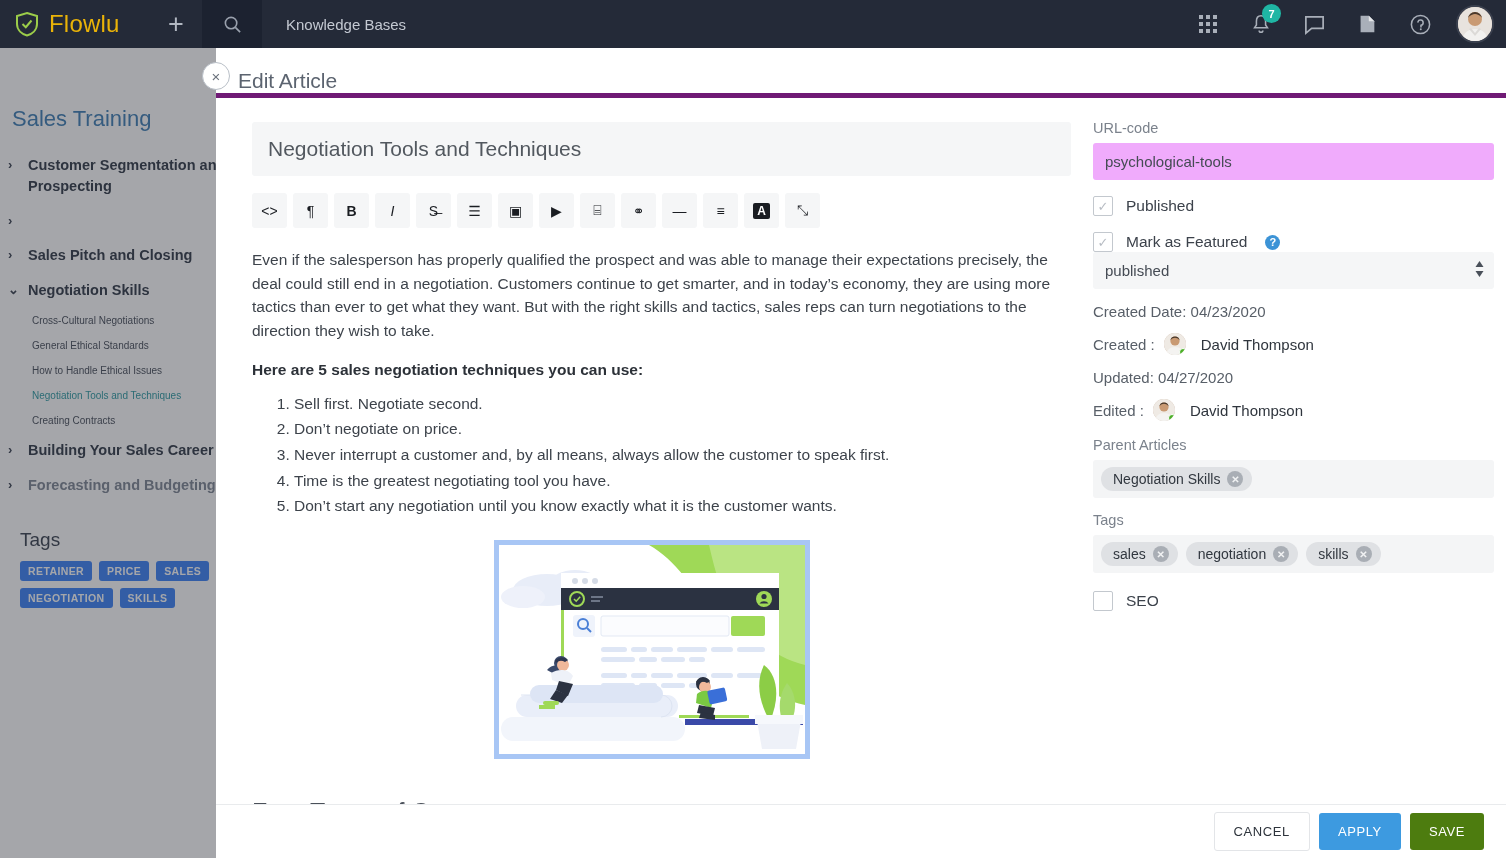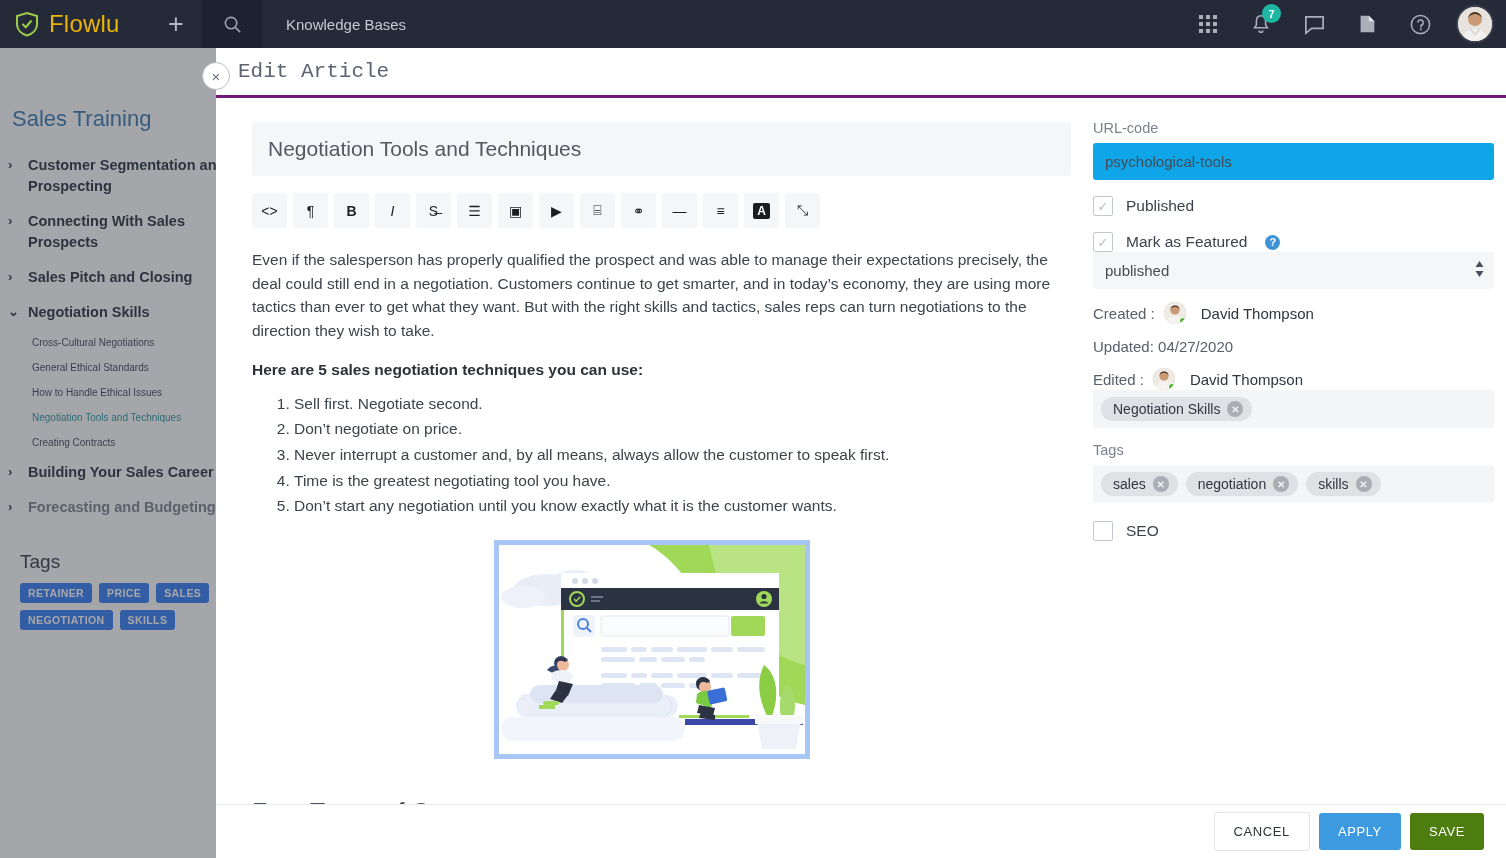--- a/index.html
+++ b/index.html
@@ -68,22 +68,22 @@
   .scrim{
     position:absolute; left:0; top:48px; width:216px; height:810px;
     background:rgba(40,44,52,.42); z-index:2;
   }
 
   .modal{
     position:absolute; left:216px; top:48px; width:1290px; height:810px;
     background:#ffffff; z-index:3; display:flex; flex-direction:column;
   }
   .modal-head{
-    height:50px; display:flex; align-items:center; padding-left:22px;
-    border-bottom:3px solid #701a75; flex:0 0 50px;font-family:Liberation Mono, monospace;
+    height:50px; display:flex; align-items:flex-end; padding-left:22px;
+    border-bottom:5px solid #701a75; flex:0 0 50px;
   }
   .modal-title{ font-size:21px; color:#5c6470; font-weight:400; }
   .close-btn{
     position:absolute; left:-14px; top:14px; width:28px;height:28px;border-radius:50%;
     background:#fff; border:1px solid #b9bfc7; color:#6a717c;
     display:flex;align-items:center;justify-content:center; font-size:15px; z-index:4;
   }
 
   .modal-body{ flex:1; display:flex; overflow:hidden; }
 
@@ -113,21 +113,21 @@
   }
   .h2{ font-size:25px; color:#4a5059; font-weight:400; margin:34px 0 14px 0;}
 
   
   .meta-col{
     width:425px; padding:22px 12px 0 12px; overflow:hidden;
     font-size:14.5px; color:#4a505a;
   }
   .meta-label{ color:#7b828c; font-size:14.5px; margin-bottom:7px; }
   .meta-input{
-    width:401px; background:#0ea5e9; border:none; border-radius:3px;
+    width:401px; background:#f0abfc; border:none; border-radius:3px;
     padding:10px 12px; font-size:15px; color:#454b54;
     font-family:"Liberation Sans", sans-serif;
   }
   .check-row{ display:flex; align-items:center; gap:13px; margin-top:16px;}
   .chk{
     width:20px;height:20px;border:1px solid #c3c8ce; border-radius:2px; background:#fff;
     display:flex;align-items:center;justify-content:center; color:#b7bcc3; font-size:13px;
   }
   .chk.empty{ color:transparent; }
   .check-lbl{ font-size:15.5px; color:#3c424b;}
@@ -255,21 +255,20 @@
 <div class="sidebar">
   <div class="kb-title">Sales Training</div>
 
   <div class="tree">
     <div class="tree-row">
       <span class="tw-chev">›</span>
       <span class="tw-lbl-top">Customer Segmentation and Prospecting</span>
     </div>
     <div class="tree-row">
       <span class="tw-chev">›</span>
-      <span class="tw-lbl-top">Connecting With Sales Prospects</span>
     </div>
     <div class="tree-row">
       <span class="tw-chev">›</span>
       <span class="tw-lbl-top">Sales Pitch and Closing</span>
     </div>
     <div class="tree-row">
       <span class="tw-chev">⌄</span>
       <span class="tw-lbl-top">Negotiation Skills</span>
     </div>
     <div class="tree-child">Cross-Cultural Negotiations</div>
@@ -441,20 +440,21 @@
       <div class="sel-wrap">
         <div class="sel">published</div>
         <span class="stepper">
           <svg width="9" height="16" viewBox="0 0 9 16" fill="#4a505a">
             <path d="M4.5 0 L8.5 6 H0.5 Z"></path>
               <path d="M4.5 16 L8.5 10 H0.5 Z"></path>
           </svg>
         </span>
       </div>
 
+      <div class="meta-line">Created Date: 04/23/2020</div>
 
       <div class="person">
         <span class="p-label">Created :</span>
         <span class="p-av">
           <svg width="22" height="22" viewBox="0 0 22 22">
             <rect width="22" height="22" fill="#efeae4"></rect>
             <circle cx="11" cy="8" r="4.6" fill="#c99a73"></circle>
             <path d="M11 3.4 a4.6 4.6 0 0 1 4.6 4 c-1.4 -2 -3.3 -2.6 -4.6 -2.6 c-1.3 0 -3.2 .6 -4.6 2.6 a4.6 4.6 0 0 1 4.6 -4 z" fill="#4b3a2c"></path>
             <path d="M2 22 c.7 -5.3 4 -8 9 -8 c5 0 8.3 2.7 9 8 z" fill="#f4f3f1"></path>
           </svg>
@@ -472,20 +472,21 @@
             <rect width="22" height="22" fill="#efeae4"></rect>
             <circle cx="11" cy="8" r="4.6" fill="#c99a73"></circle>
             <path d="M11 3.4 a4.6 4.6 0 0 1 4.6 4 c-1.4 -2 -3.3 -2.6 -4.6 -2.6 c-1.3 0 -3.2 .6 -4.6 2.6 a4.6 4.6 0 0 1 4.6 -4 z" fill="#4b3a2c"></path>
             <path d="M2 22 c.7 -5.3 4 -8 9 -8 c5 0 8.3 2.7 9 8 z" fill="#f4f3f1"></path>
           </svg>
           <span class="p-dot"></span>
         </span>
         <span class="p-name">David Thompson</span>
       </div>
 
+      <div class="meta-label" style="margin-top:16px">Parent Articles</div>
       <div class="chipbox">
         <span class="chip">
           <span>Negotiation Skills</span>
           <span class="chip-x">✕</span>
         </span>
       </div>
 
       <div class="meta-label" style="margin-top:14px">Tags</div>
       <div class="chipbox">
         <span class="chip">

